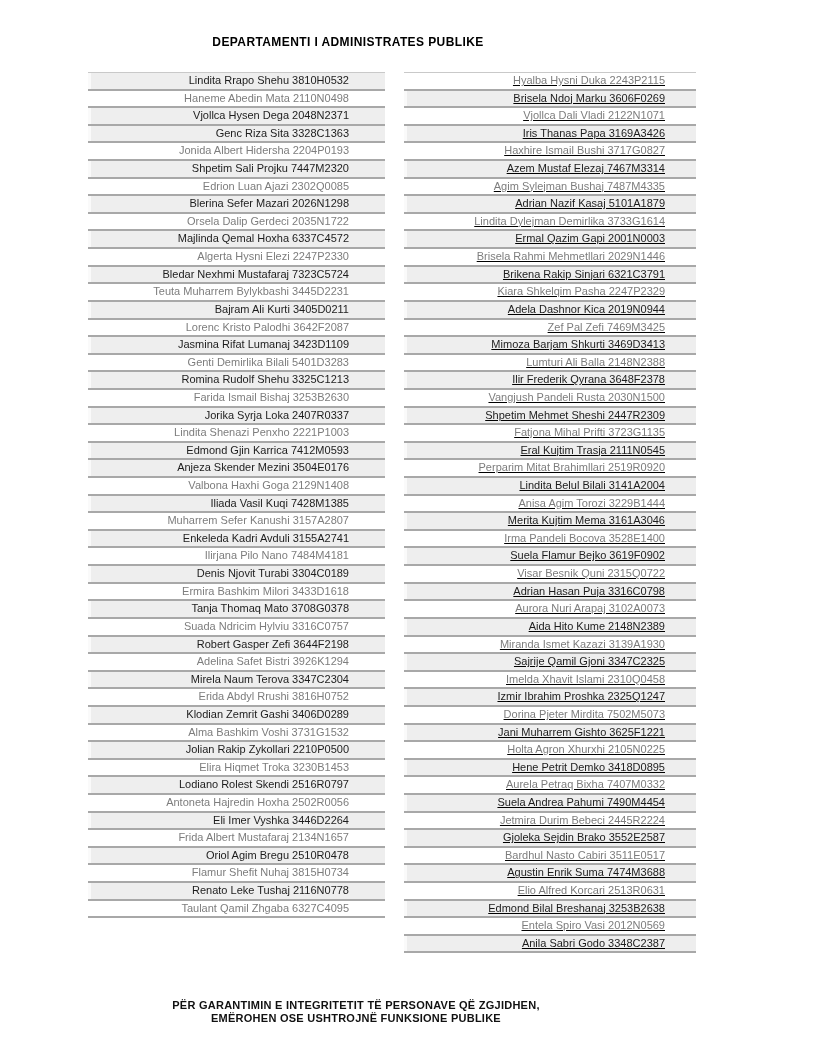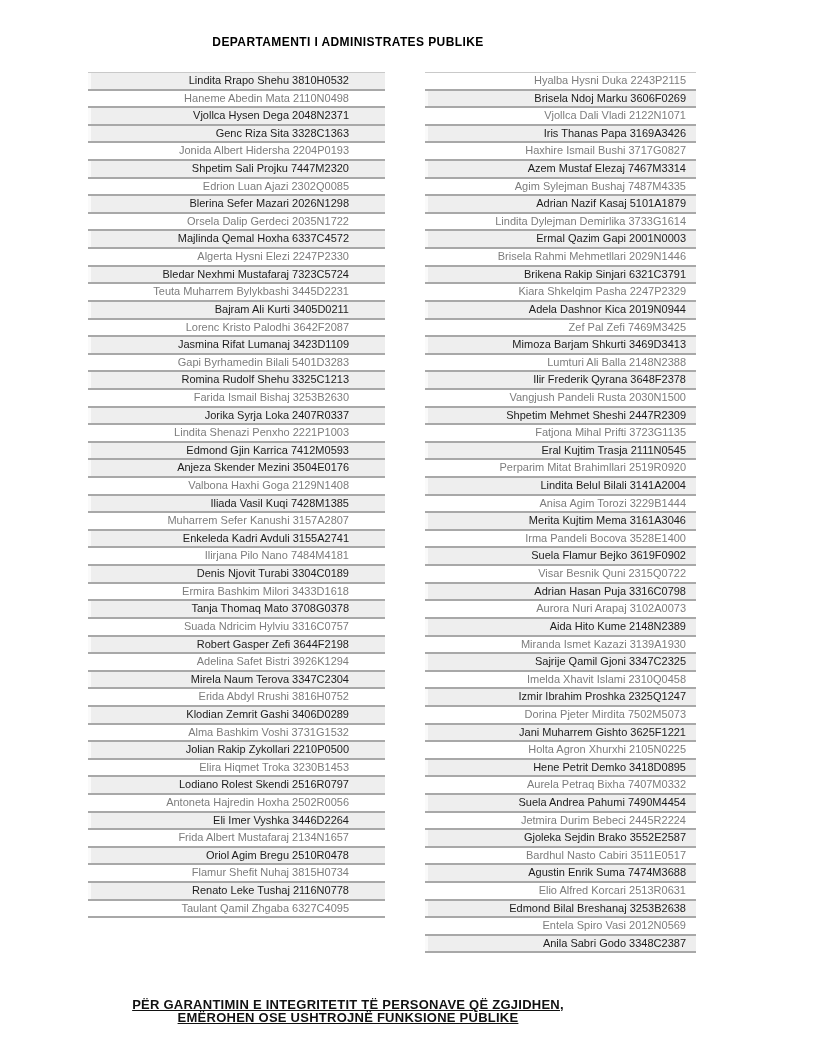--- a/index.html
+++ b/index.html
@@ -23,21 +23,21 @@
     letter-spacing: 0.4px;
     color: #000000;
   }
   .name-col {
     position: absolute;
     top: 72px;
     width: 297px;
     border-top: 1px solid #c9c9c9;
   }
   .col-left  { left: 88px; }
-  .col-right { left: 425px; }
+  .col-right { left: 404px; text-decoration: underline; }
   .row {
     height: 17.62px;
     box-sizing: border-box;
     border-bottom: 2px solid #a8a8a8;
     font-size: 11px;
     line-height: 15.4px;
     text-align: right;
     padding-right: 36px;
     color: #7d7d7d;
     background: #ffffff;
@@ -45,28 +45,27 @@
     overflow: hidden;
   }
   .row.shaded {
     background: #eeeeee;
     color: #1c1c1c;
     box-shadow: inset 3px 0 0 #fafafa;
     text-align: right;
   }
   .doc-footer {
     position: absolute;
-    top: 999px; left: 0; width: 100%;
+    top: 999px; left: 8px; width: 100%;
     text-align: center;
-    font-size: 13px;
+    font-size: 11px;
     font-weight: bold;
     letter-spacing: 0.25px;
     color: #111111;
     line-height: 12.5px;
-    text-decoration: underline;
   }
 </style>
 </head>
 <body>
 
 <div class="page">
 
   <div class="doc-title">DEPARTAMENTI I ADMINISTRATES PUBLIKE</div>
 
   <div class="name-col col-left">
@@ -79,21 +78,21 @@
       <div class="row">Edrion Luan Ajazi 2302Q0085</div>
       <div class="row shaded">Blerina Sefer Mazari 2026N1298</div>
       <div class="row">Orsela Dalip Gerdeci 2035N1722</div>
       <div class="row shaded">Majlinda Qemal Hoxha 6337C4572</div>
       <div class="row">Algerta Hysni Elezi 2247P2330</div>
       <div class="row shaded">Bledar Nexhmi Mustafaraj 7323C5724</div>
       <div class="row">Teuta Muharrem Bylykbashi 3445D2231</div>
       <div class="row shaded">Bajram Ali Kurti 3405D0211</div>
       <div class="row">Lorenc Kristo Palodhi 3642F2087</div>
       <div class="row shaded">Jasmina Rifat Lumanaj 3423D1109</div>
-      <div class="row">Gapi Byrhamedin Bilali 5401D3283</div>
+      <div class="row">Genti Demirlika Bilali 5401D3283</div>
       <div class="row shaded">Romina Rudolf Shehu 3325C1213</div>
       <div class="row">Farida Ismail Bishaj 3253B2630</div>
       <div class="row shaded">Jorika Syrja Loka 2407R0337</div>
       <div class="row">Lindita Shenazi Penxho 2221P1003</div>
       <div class="row shaded">Edmond Gjin Karrica 7412M0593</div>
       <div class="row shaded">Anjeza Skender Mezini 3504E0176</div>
       <div class="row">Valbona Haxhi Goga 2129N1408</div>
       <div class="row shaded">Iliada Vasil Kuqi 7428M1385</div>
       <div class="row">Muharrem Sefer Kanushi 3157A2807</div>
       <div class="row shaded">Enkeleda Kadri Avduli 3155A2741</div>

